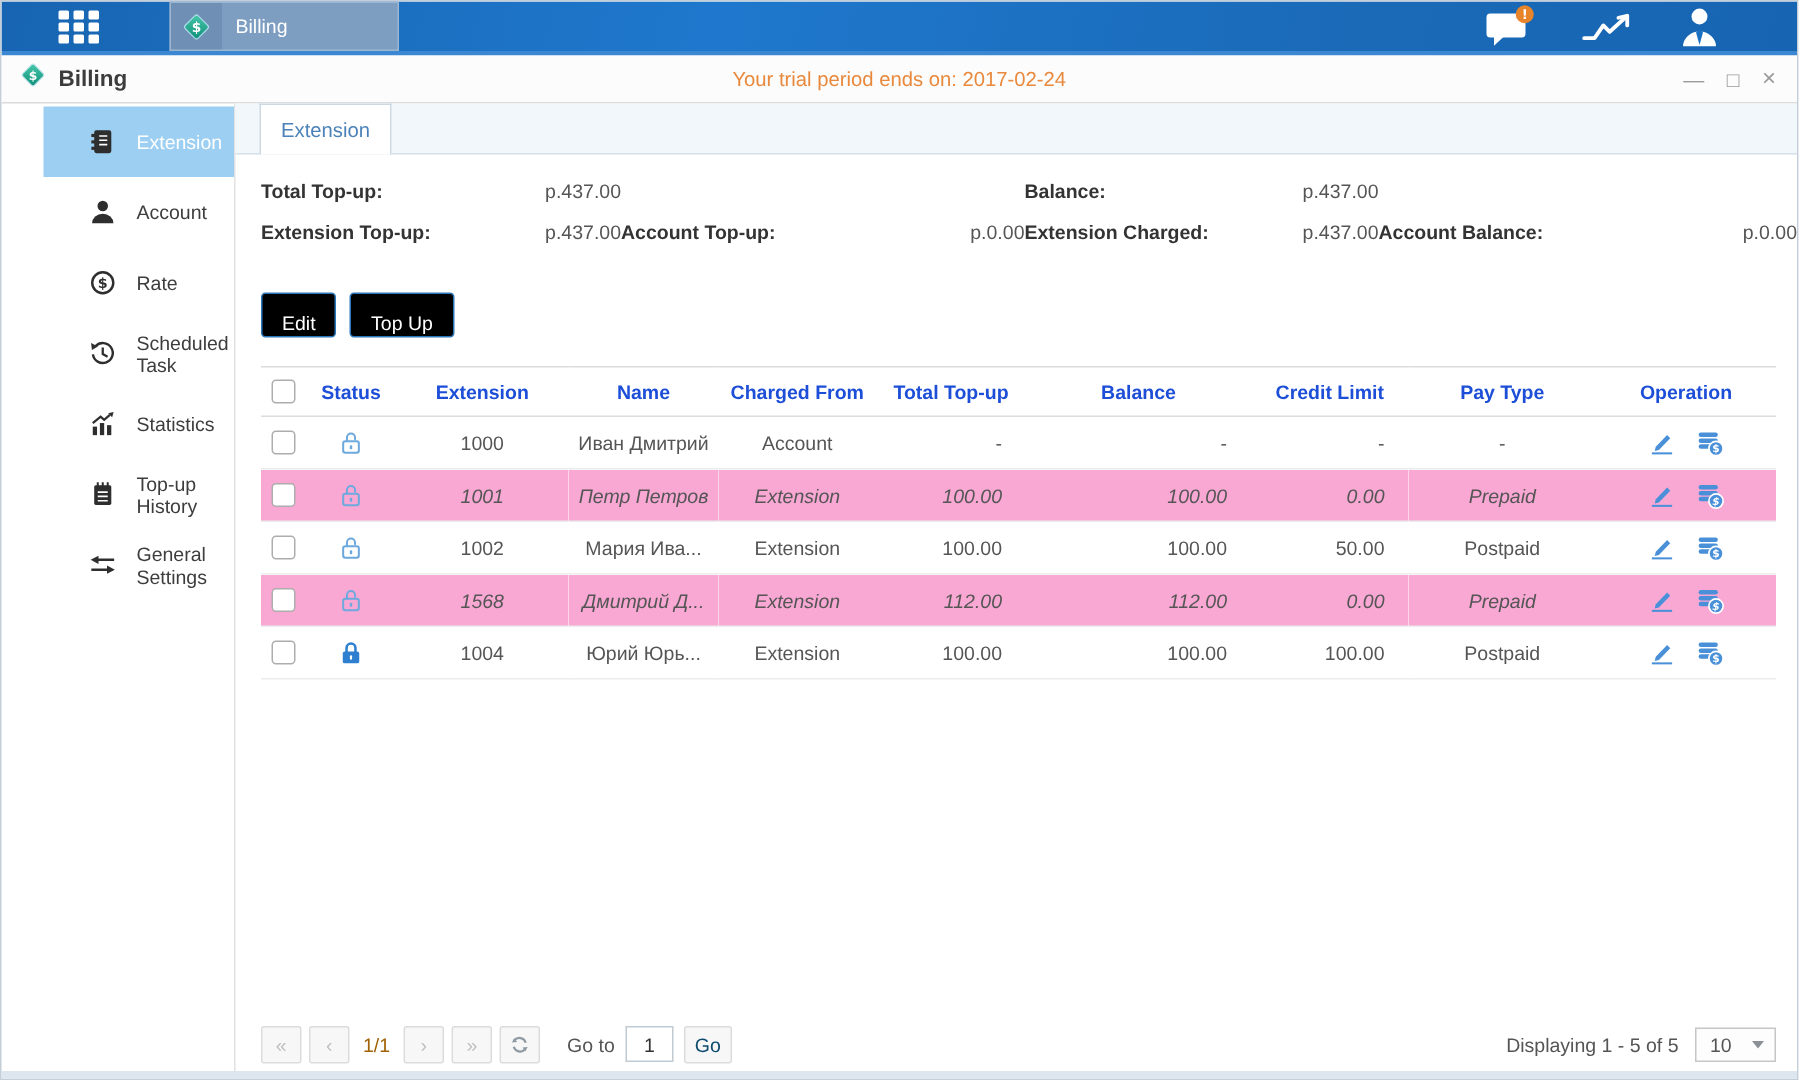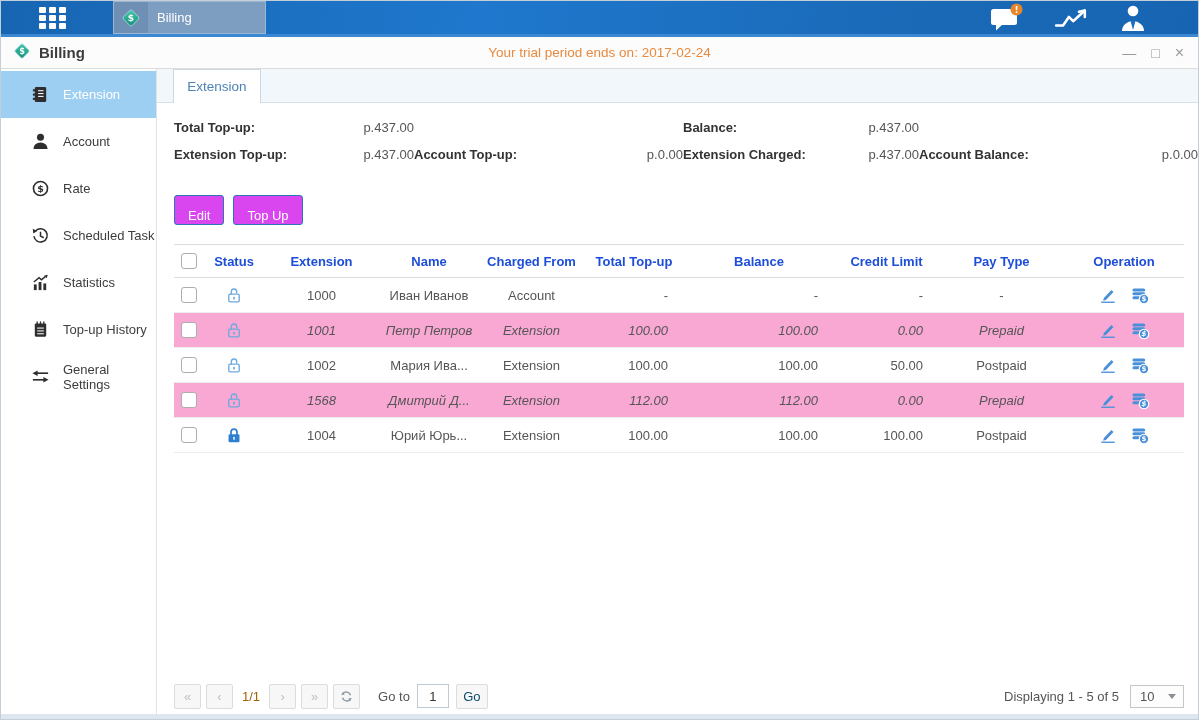--- a/index.html
+++ b/index.html
@@ -43,21 +43,21 @@
   }
   .titlebar .trial {
     position:absolute; left:0; right:0; text-align:center;
     color:#e8893d; font-size:13.5px; pointer-events:none;
   }
   .titlebar .tb-left { display:flex; align-items:center; gap:8px; margin-left:12px; z-index:1; }
   .titlebar .app-title { font-size:15px; font-weight:bold; color:#3c3c3c; }
   .win-controls { position:absolute; right:14px; display:flex; gap:15px; z-index:1; }
   .win-controls span { color:#9a9a9a; font-size:14px; line-height:14px; cursor:pointer; }
   
-  .body { display:flex; height:652px; }
+  .body { display:flex; height:652px;margin-left:28px; }
   .sidebar { width:167px; border-right:1px solid #e2e2e2; padding-top:2px; box-sizing:border-box; }
   .side-item {
     height:47px; display:flex; align-items:center; padding-left:30px; gap:13px;
     font-size:13px; color:#3d3d3d; cursor:pointer;
   }
   .side-item.active { background:#9dcff2; color:#fff; }
   .side-item .icon { width:19px; height:19px; color:#2e2e2e; flex:0 0 19px; }
   .side-item .icon svg { width:19px; height:19px; display:block; }
   
   .content { flex:1; position:relative; display:flex; flex-direction:column; }
@@ -70,21 +70,21 @@
   }
   .sum-row {
     display:grid; grid-template-columns:125px 115px 123px 146px 124px 112px 131px auto;
     margin:0 0 12px 17px; font-size:13px; align-items:center;
   }
   .sum-wrap { margin-top:17px; }
   .s-label { font-weight:bold; color:#333; }
   .s-value { color:#555;text-align:right; }
   .actions { margin:21px 0 0 17px; display:flex; gap:9px; }
   .btn-blue {
-    background:#d946ef; color:#fff; font-size:13px; border:1px solid #2c76ba;
+    background:#000000; color:#fff; font-size:13px; border:1px solid #2c76ba;
     border-radius:3px; height:30px; padding:12px 13px; cursor:pointer;
     font-family:"Liberation Sans", sans-serif;
   }
   
   .tbl-wrap { margin:19px 14px 0 17px; }
   table { width:100%; border-collapse:collapse; table-layout:fixed; font-size:13px; color:#555; }
   thead tr { height:33px; }
   thead th {
     font-weight:bold; color:#1d4ed8; text-align:center;
     border-top:1px solid #dcdcdc; border-bottom:1px solid #dcdcdc;
@@ -365,21 +365,21 @@
           </thead>
           <tbody>
               <tr>
                 <td><span class="checkbox"></span></td>
                 <td><span class="lockwrap"><svg width="18" height="18" viewBox="0 0 20 20">
                       <rect x="4.2" y="9" width="11.6" height="8.6" rx="1.6" fill="none" stroke="#6ea9de" stroke-width="1.5"></rect>
                       <path d="M7 9 V6.3 a3 3 0 0 1 6 0 V7.5" fill="none" stroke="#6ea9de" stroke-width="1.5" stroke-linecap="round"></path>
                       <rect x="9.1" y="12" width="1.8" height="3" rx="0.6" fill="#6ea9de"></rect>
                     </svg></span></td>
                 <td>1000</td>
-                <td>Иван Иванов</td>
+                <td>Иван Дмитрий</td>
                 <td>Account</td>
                 <td class="num">-</td>
                 <td class="num">-</td>
                 <td class="num">-</td>
                 <td>-</td>
                 <td><span class="opicon"><svg width="18" height="18" viewBox="0 0 20 20">
                       <path d="M5.4 13.2 L13.8 4.5 L16.1 6.8 L7.7 15.5 L4.6 16.3 Z" fill="#4a90d9"></path>
                       <rect x="2.5" y="17.3" width="15" height="1.5" fill="#4a90d9"></rect>
                     </svg></span><span class="opicon"><svg width="19" height="19" viewBox="0 0 20 20">
                       <g fill="#4a90d9">

